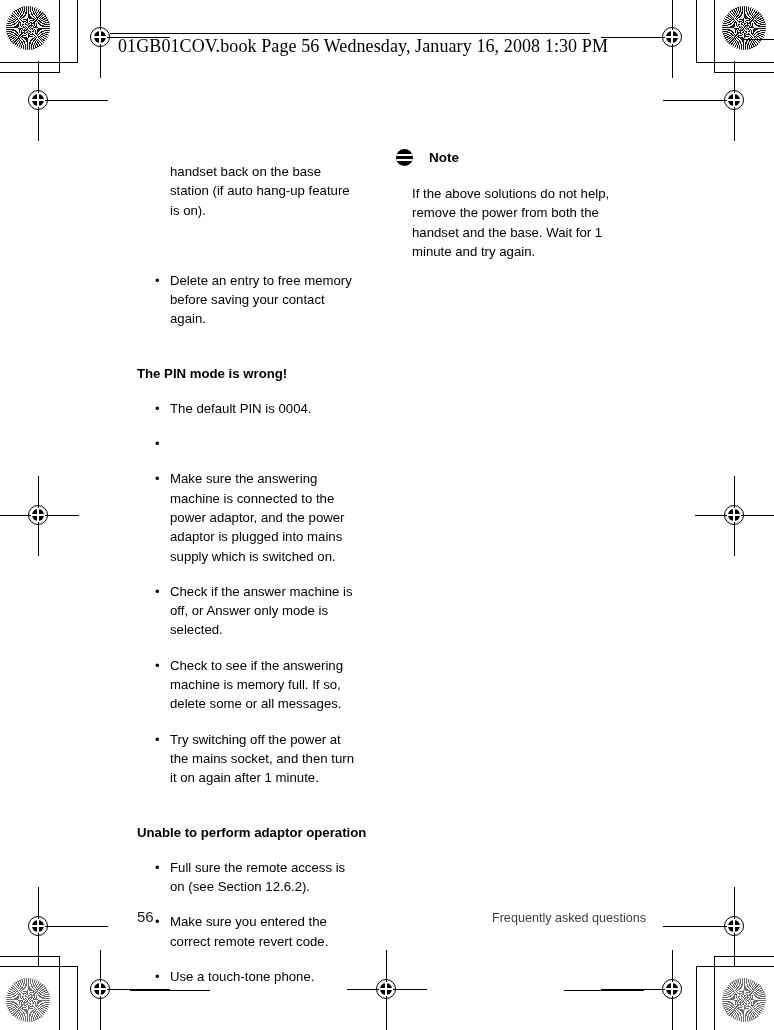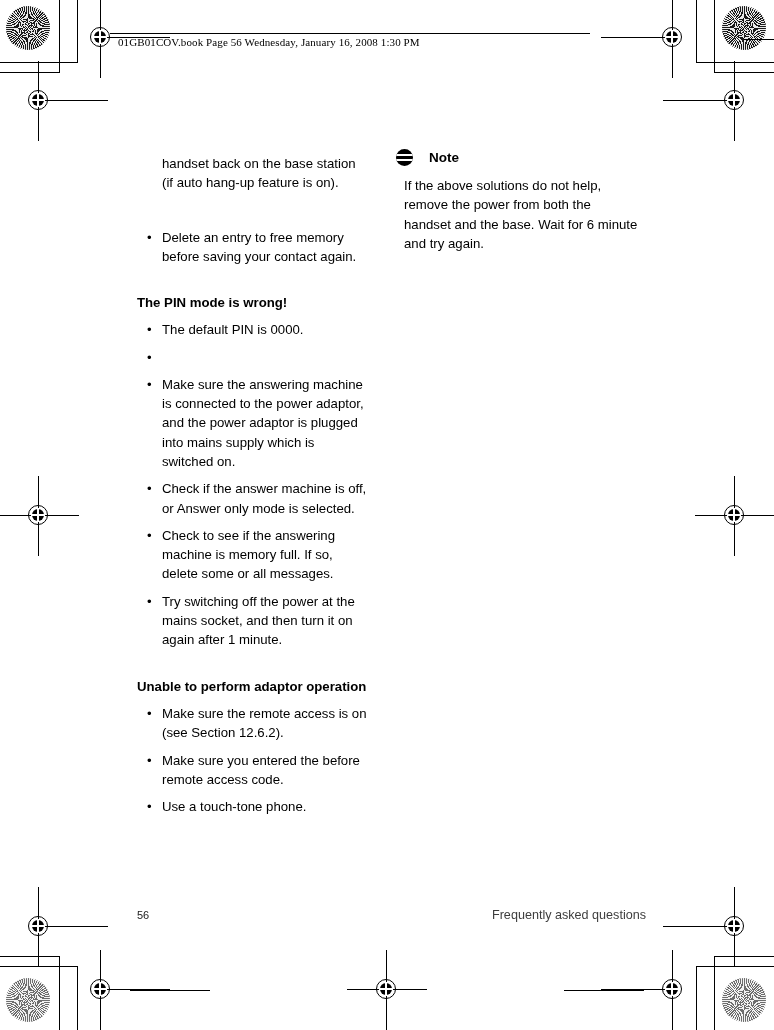--- a/index.html
+++ b/index.html
@@ -103,21 +103,21 @@
     top: 0;
     width: 480px;
     height: 1px;
     background: #000;
   }
   .header-text {
     position: absolute;
     left: 8px;
     top: 3px;
     font-family: "Liberation Serif", serif;
-    font-size: 11px;
+    font-size: 18px;
     letter-spacing: 0.1px;
     white-space: nowrap;
     color: #000;
   }
 
   
   .content {
     position: absolute;
     left: 0;
     top: 0;
@@ -125,21 +125,21 @@
     height: 1030px;
   }
   .col {
     position: absolute;
     top: 146px;
   }
   .col-left  { left: 137px; width: 240px; }
   .col-right { left: 396px; width: 250px; }
 
   .col p, .col h3, .col .li {
-    margin: 8px;
+    margin: 16px;
   }
 
   .body-text {
     font-size: 13.2px;
     line-height: 19.3px;
     color: #000;
   }
   .cont-para {
     padding-left: 17px;
   }
@@ -207,21 +207,21 @@
   .footer {
     position: absolute;
     left: 137px;
     top: 908px;
     width: 509px;
     display: flex;
     justify-content: space-between;
     align-items: baseline;
   }
   .footer-page {
-    font-size: 11px;
+    font-size: 15px;
     color: #1a1a1a;
   }
   .footer-section {
     font-size: 12.6px;
     color: #3d3d3d;
   }
 </style>
 </head>
 <body>
 
@@ -340,21 +340,21 @@
     <div class="li">
       <span class="bullet">•</span>
       <span>Delete an entry to free memory before saving your contact again.</span>
     </div>
 
     <div class="gap"></div>
 
     <h3 class="subhead">The PIN mode is wrong!</h3>
     <div class="li">
       <span class="bullet">•</span>
-      <span>The default PIN is 0000.</span>
+      <span>The default PIN is 0004.</span>
     </div>
     <div class="li">
       <span class="bullet">•</span>
     </div>
 
     <div class="gap"></div>
 
     <div class="li">
       <span class="bullet">•</span>
       <span>Make sure the answering machine is connected to the power adaptor, and the power adaptor is plugged into mains supply which is switched on.</span>
@@ -370,40 +370,40 @@
     <div class="li">
       <span class="bullet">•</span>
       <span>Try switching off the power at the mains socket, and then turn it on again after 1 minute.</span>
     </div>
 
     <div class="gap"></div>
 
     <h3 class="subhead">Unable to perform adaptor operation</h3>
     <div class="li">
       <span class="bullet">•</span>
-      <span>Make sure the remote access is on (see Section 12.6.2).</span>
-    </div>
-    <div class="li">
-      <span class="bullet">•</span>
-      <span>Make sure you entered the before remote access code.</span>
+      <span>Full sure the remote access is on (see Section 12.6.2).</span>
+    </div>
+    <div class="li">
+      <span class="bullet">•</span>
+      <span>Make sure you entered the correct remote revert code.</span>
     </div>
     <div class="li">
       <span class="bullet">•</span>
       <span>Use a touch-tone phone.</span>
     </div>
   </div>
 
   <div class="col col-right">
     <div class="note-head">
       <span class="note-icon">
         <span class="s1"></span>
           <span class="s2"></span>
       </span>
       <span class="note-title">Note</span>
     </div>
-    <p class="note-body">If the above solutions do not help, remove the power from both the handset and the base. Wait for 6 minute and try again.</p>
+    <p class="note-body">If the above solutions do not help, remove the power from both the handset and the base. Wait for 1 minute and try again.</p>
   </div>
 </div>
 
 <div class="footer">
   <span class="footer-page">56</span>
   <span class="footer-section">Frequently asked questions</span>
 </div>
 
 </body></html>

